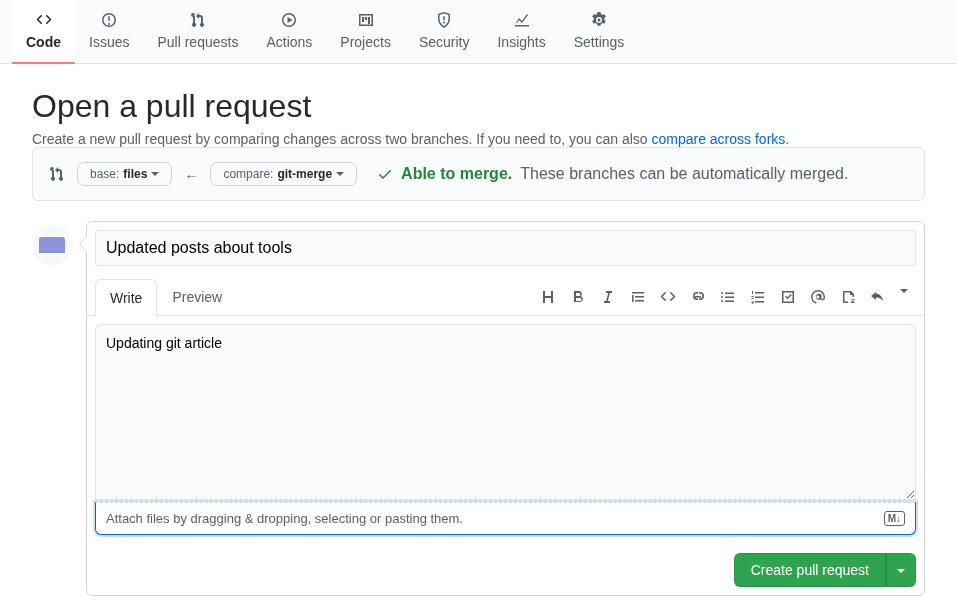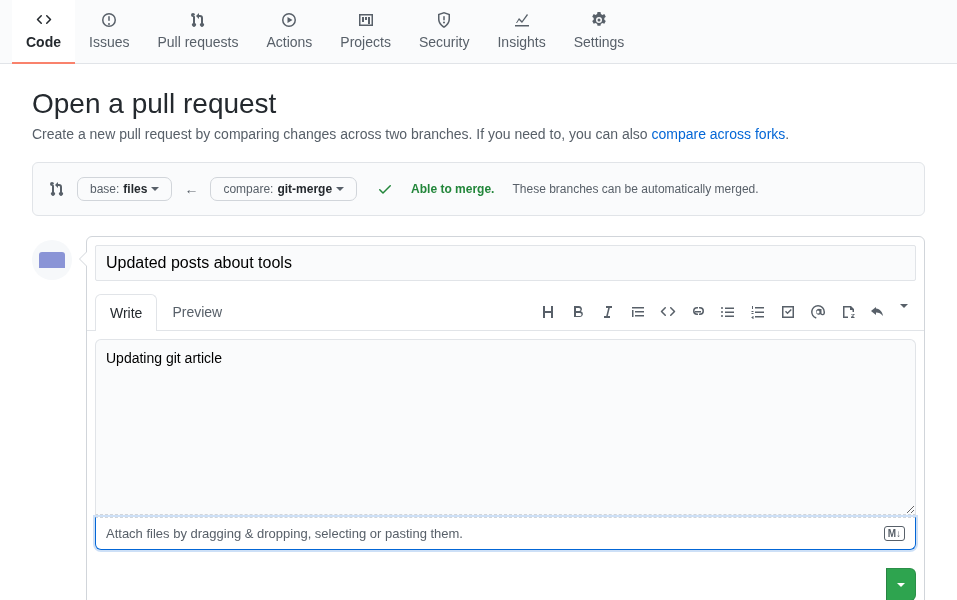--- a/index.html
+++ b/index.html
@@ -2,27 +2,27 @@
 <html><head>
 <meta charset="utf-8">
 <style>
 * { box-sizing: border-box; margin: 0; padding: 0; }
 body { font-family: -apple-system, BlinkMacSystemFont, "Segoe UI", Helvetica, Arial, sans-serif; font-size: 14px; color: #24292e; background: #fff; width: 957px; }
 .tabnav { border-bottom: 1px solid #e1e4e8; padding: 0 12px; display: flex; background: #fafbfc; }
 .tabnav-item { display: flex; align-items: center; padding: 12px 14px; color: #586069; cursor: pointer; gap: 6px; font-size: 14px; flex-direction: column; }
 .tabnav-item.active { color: #24292e; font-weight: 600; border-bottom: 2px solid #f9826c; background: #fff; margin-bottom: -1px; }
 .tabnav-item svg { fill: currentColor; }
 .container { padding: 24px 32px; }
-h1 { font-size: 28px; font-weight: 400; margin-bottom: 6px; }
-.subheader { color: #586069; font-size: 14px; margin-bottom: 20px; }
+h1 { font-size: 32px; font-weight: 400; margin-bottom: 6px; }
+.subheader { color: #586069; font-size: 14px; }
 .subheader a { color: #0366d6; text-decoration: none; }
 .range-editor { display: flex; align-items: center; padding: 14px 16px; background: #fafbfc; border: 1px solid #e1e4e8; border-radius: 6px; gap: 12px; margin-bottom: 20px; }
 .branch-btn { display: inline-flex; align-items: center; background: #fafbfc; border: 1px solid #d1d5da; border-radius: 7px; padding: 4px 12px; font-size: 12px; color: #586069; cursor: pointer; gap: 4px; }
 .branch-btn strong { color: #24292e; }
-.merge-status { display: flex; align-items: center; gap: 18px; margin-left: 8px; font-size: 12px; }
+.merge-status { display: flex; align-items: center; gap: 8px; margin-left: 8px; font-size: 16px; }
 .merge-status .ok { color: #22863a; font-weight: 600; }
 .merge-status .desc { color: #586069; }
 .compose-row { display: flex; gap: 14px; align-items: flex-start; }
 .avatar { width: 40px; height: 40px; border-radius: 50%; background: #f6f8fa; display: flex; align-items: center; justify-content: center; flex-shrink: 0; margin-top: 4px; }
 .avatar-inner { width: 26px; height: 16px; background: #8a94d6; border-radius: 3px 3px 0 0; }
 .compose { flex: 1; border: 1px solid #d1d5da; border-radius: 6px; position: relative; }
 .compose::before { content: ""; position: absolute; left: -8px; top: 14px; width: 0; height: 0; border-top: 8px solid transparent; border-bottom: 8px solid transparent; border-right: 8px solid #d1d5da; }
 .compose::after { content: ""; position: absolute; left: -7px; top: 14px; width: 0; height: 0; border-top: 8px solid transparent; border-bottom: 8px solid transparent; border-right: 8px solid #fff; }
 .title-input { width: calc(100% - 16px); margin: 8px; padding: 8px 10px; border: 1px solid #e1e4e8; border-radius: 2px; font-size: 16px; background: #fafbfc; }
 .editor-tabs { display: flex; align-items: center; border-bottom: 1px solid #e1e4e8; padding: 0 8px; margin-top: 4px; }
@@ -184,17 +184,18 @@
         </div>
       </div>
       <div class="body-wrap">
         <textarea class="body-textarea" style="">Updating git article</textarea>
         <div class="attach-bar">
           <span>Attach files by dragging &amp; dropping, selecting or pasting them.</span>
           <span class="md-badge">M↓</span>
         </div>
       </div>
       <div class="actions">
+        <button class="btn-primary">Create pull request</button>
         <button class="btn-primary-caret"><span class="caret-down"></span></button>
       </div>
     </div>
   </div>
 </div>
 
 </body></html>

